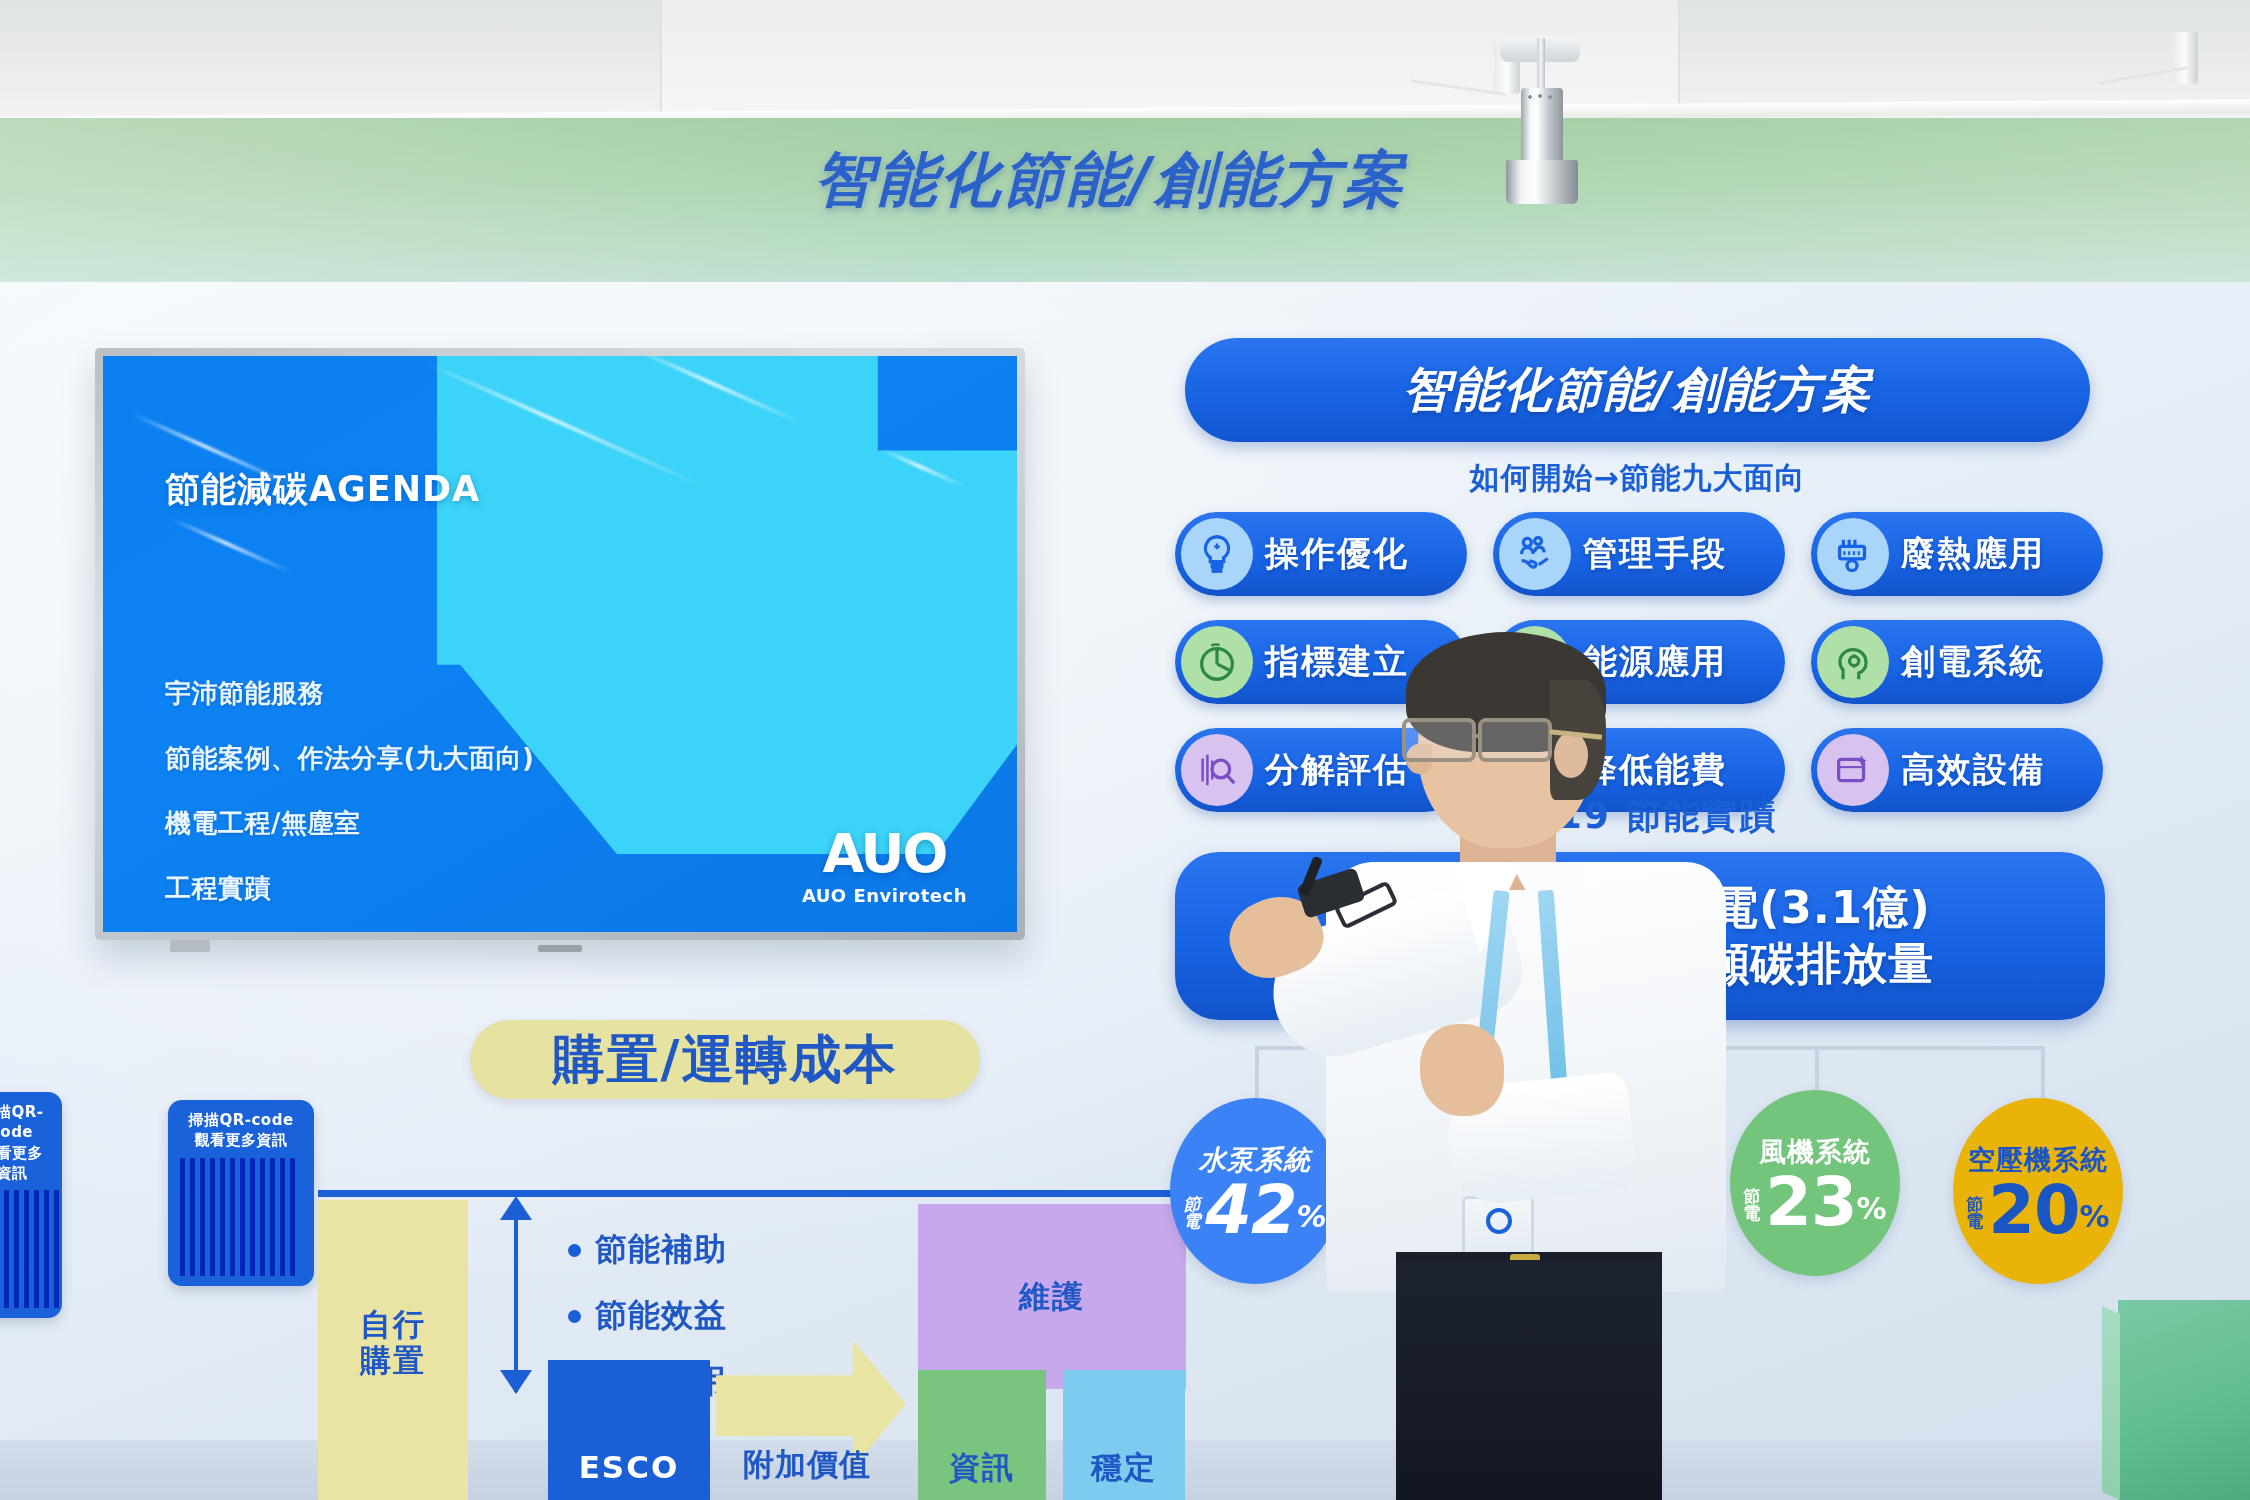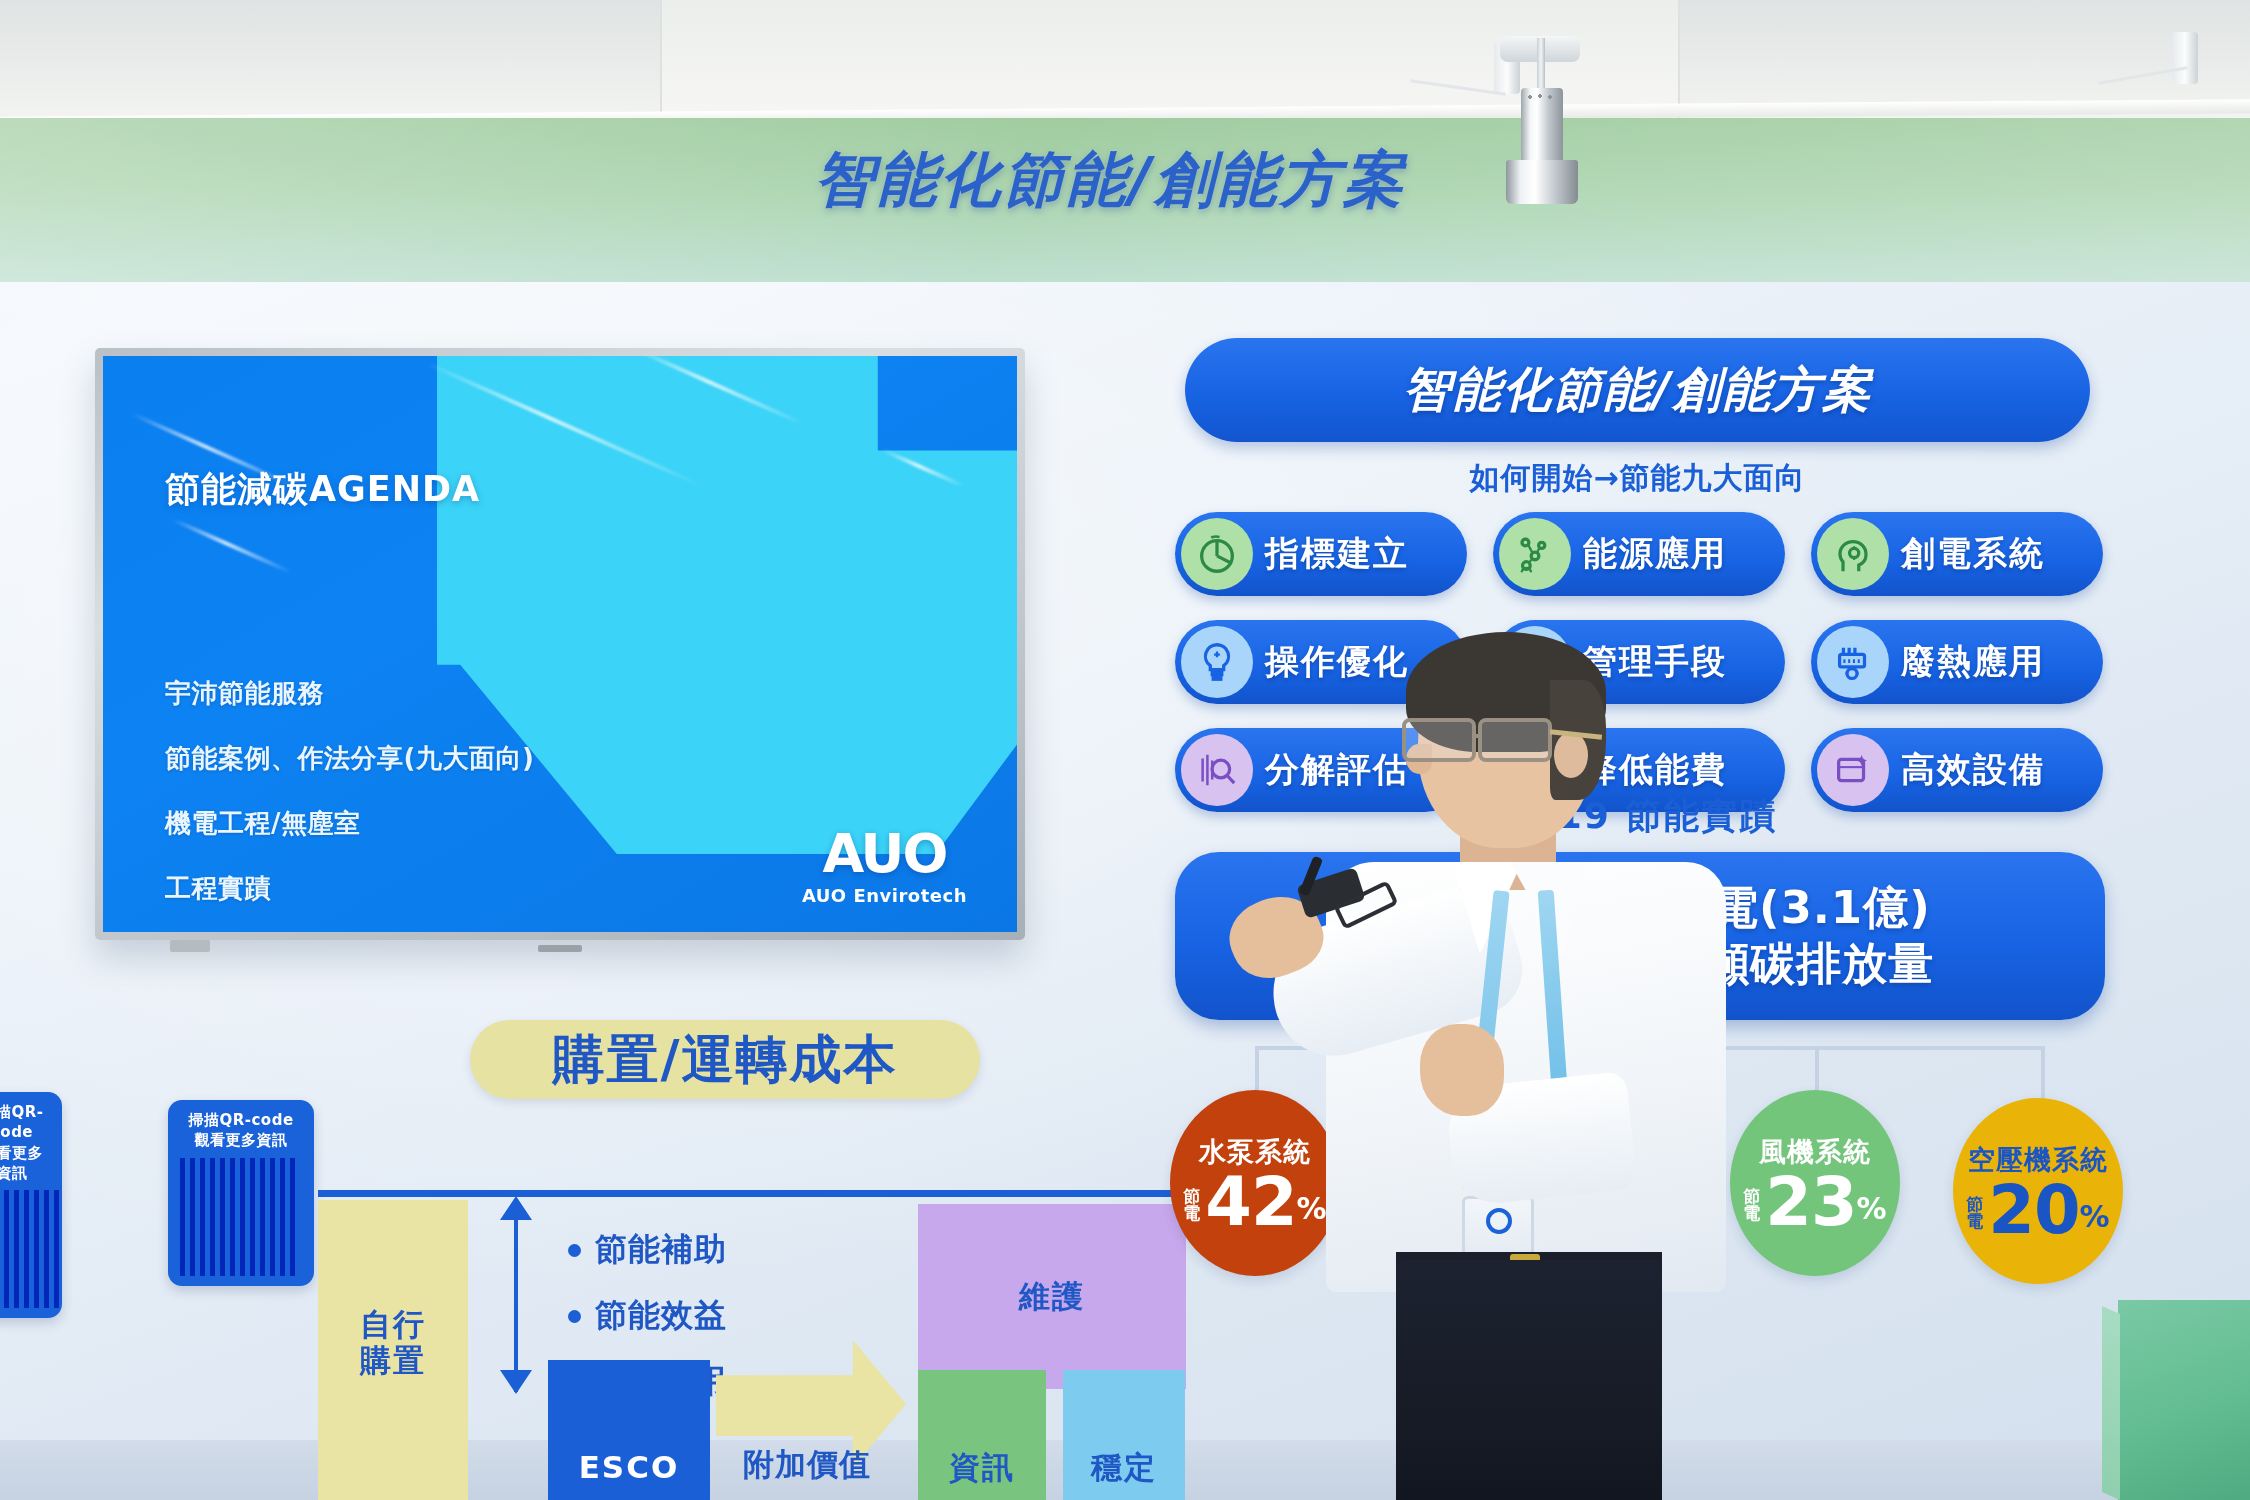--- a/index.html
+++ b/index.html
@@ -395,20 +395,59 @@
 
     <div class="pill-header">
       <span>智能化節能/創能方案</span>
     </div>
     <div class="subhead">如何開始→節能九大面向</div>
 
     <div class="grid9">
 
       <div class="g-row">
         <div class="gpill">
+          <div class="ic blue">
+            <svg viewBox="0 0 24 24" fill="none" stroke="#1763e3" stroke-width="1.7">
+                <path d="M12 3a6 6 0 0 0-3.5 10.9V16h7v-2.1A6 6 0 0 0 12 3z"></path>
+                <rect x="9.5" y="17" width="5" height="1.6"></rect>
+                <rect x="10" y="19.4" width="4" height="1.6"></rect>
+                <path d="M12 6.5v3M10.5 8.2h3" stroke-width="1.2"></path>
+              </svg>
+          </div>
+          <div class="lbl">操作優化</div>
+        </div>
+        <div class="gpill">
+          <div class="ic blue">
+            <svg viewBox="0 0 24 24" fill="none" stroke="#1763e3" stroke-width="1.7">
+                <circle cx="8" cy="6" r="2.1"></circle>
+                <circle cx="13.6" cy="5.2" r="1.8"></circle>
+                <path d="M5 12c0-2 1.4-3.3 3-3.3s3 1.3 3 3.3"></path>
+                <path d="M11.8 11c.2-1.6 1.2-2.6 2.5-2.6 1.4 0 2.4 1.1 2.5 2.8"></path>
+                <path d="M5 15.5c2.2 0 3.8 1.4 4.6 2.6.6.9 2 .9 2.6.2.7-.8.2-1.8-.8-2.1l-2.4-.7"></path>
+                <path d="M14 17.5c2-1.2 3.6-2.3 4.6-3.2"></path>
+              </svg>
+          </div>
+          <div class="lbl">管理手段</div>
+        </div>
+        <div class="gpill">
+          <div class="ic blue">
+            <svg viewBox="0 0 24 24" fill="none" stroke="#1763e3" stroke-width="1.7">
+                <path d="M7 4.5v3M10 4.5v3M13 4.5v3"></path>
+                <rect x="5" y="8" width="13" height="6.5" rx="1"></rect>
+                <path d="M7.5 10.5v2M10 10.5v2M12.5 10.5v2M15 10.5v2" stroke-width="1.1"></path>
+                <circle cx="11.5" cy="18" r="2.6"></circle>
+                <path d="M11.5 14.6v1M11.5 20.4v1M8.1 18h1M13.9 18h1" stroke-width="1.2"></path>
+              </svg>
+          </div>
+          <div class="lbl">廢熱應用</div>
+        </div>
+      </div>
+
+      <div class="g-row">
+        <div class="gpill">
           <div class="ic green">
             <svg viewBox="0 0 24 24" fill="none" stroke="#2d8a46" stroke-width="1.7">
                 <circle cx="12" cy="13" r="8"></circle>
                 <path d="M12 13V5M12 13l7 3.6"></path>
                 <path d="M9 3.4c1.4-.6 2.9-.7 4.3-.3" stroke-width="1.3"></path>
               </svg>
           </div>
           <div class="lbl">指標建立</div>
         </div>
         <div class="gpill">
@@ -431,59 +470,20 @@
                 <circle cx="12.6" cy="11.5" r="2.4"></circle>
                 <path d="M12.6 8v1.2M12.6 13.9v1.2M9.6 11.5h1.2M14.4 11.5h1.2" stroke-width="1.1"></path>
               </svg>
           </div>
           <div class="lbl">創電系統</div>
         </div>
       </div>
 
       <div class="g-row">
         <div class="gpill">
-          <div class="ic blue">
-            <svg viewBox="0 0 24 24" fill="none" stroke="#1763e3" stroke-width="1.7">
-                <path d="M12 3a6 6 0 0 0-3.5 10.9V16h7v-2.1A6 6 0 0 0 12 3z"></path>
-                <rect x="9.5" y="17" width="5" height="1.6"></rect>
-                <rect x="10" y="19.4" width="4" height="1.6"></rect>
-                <path d="M12 6.5v3M10.5 8.2h3" stroke-width="1.2"></path>
-              </svg>
-          </div>
-          <div class="lbl">操作優化</div>
-        </div>
-        <div class="gpill">
-          <div class="ic blue">
-            <svg viewBox="0 0 24 24" fill="none" stroke="#1763e3" stroke-width="1.7">
-                <circle cx="8" cy="6" r="2.1"></circle>
-                <circle cx="13.6" cy="5.2" r="1.8"></circle>
-                <path d="M5 12c0-2 1.4-3.3 3-3.3s3 1.3 3 3.3"></path>
-                <path d="M11.8 11c.2-1.6 1.2-2.6 2.5-2.6 1.4 0 2.4 1.1 2.5 2.8"></path>
-                <path d="M5 15.5c2.2 0 3.8 1.4 4.6 2.6.6.9 2 .9 2.6.2.7-.8.2-1.8-.8-2.1l-2.4-.7"></path>
-                <path d="M14 17.5c2-1.2 3.6-2.3 4.6-3.2"></path>
-              </svg>
-          </div>
-          <div class="lbl">管理手段</div>
-        </div>
-        <div class="gpill">
-          <div class="ic blue">
-            <svg viewBox="0 0 24 24" fill="none" stroke="#1763e3" stroke-width="1.7">
-                <path d="M7 4.5v3M10 4.5v3M13 4.5v3"></path>
-                <rect x="5" y="8" width="13" height="6.5" rx="1"></rect>
-                <path d="M7.5 10.5v2M10 10.5v2M12.5 10.5v2M15 10.5v2" stroke-width="1.1"></path>
-                <circle cx="11.5" cy="18" r="2.6"></circle>
-                <path d="M11.5 14.6v1M11.5 20.4v1M8.1 18h1M13.9 18h1" stroke-width="1.2"></path>
-              </svg>
-          </div>
-          <div class="lbl">廢熱應用</div>
-        </div>
-      </div>
-
-      <div class="g-row">
-        <div class="gpill">
           <div class="ic purple">
             <svg viewBox="0 0 24 24" fill="none" stroke="#7b4fc4" stroke-width="1.7">
                 <path d="M4.5 6v12M7 4v16M9.5 7v10" stroke-width="1.3"></path>
                 <circle cx="14" cy="11.5" r="4.6"></circle>
                 <path d="M17.4 15 21 18.8"></path>
               </svg>
           </div>
           <div class="lbl">分解評估</div>
         </div>
         <div class="gpill">
@@ -517,21 +517,21 @@
       <div>相當於減少5.3萬噸碳排放量</div>
     </div>
 
     <div class="flowbus"></div>
     <div class="flowdrop" style="left:80px;"></div>
     <div class="flowdrop" style="left:300px;"></div>
     <div class="flowdrop" style="left:640px;"></div>
     <div class="flowdrop" style="left:866px;"></div>
 
     <div class="circles">
-      <div class="circ c-dark" style="left: -5px; top: 0px; background: #c2410c;">
+      <div class="circ c-dark" style="left: -5px; top: 8px; background: #3b82f6; font-style: italic;">
         <div class="cname">水泵系統</div>
         <div class="crow">
           <div class="ctag">節<br>電</div>
           <div class="cval">42</div>
           <div class="cpct">%</div>
         </div>
       </div>
       <div class="circ c-light" style="left: 215px; top: 8px; background: rgb(85, 181, 238);">
         <div class="cname">真空系統</div>
         <div class="crow">

